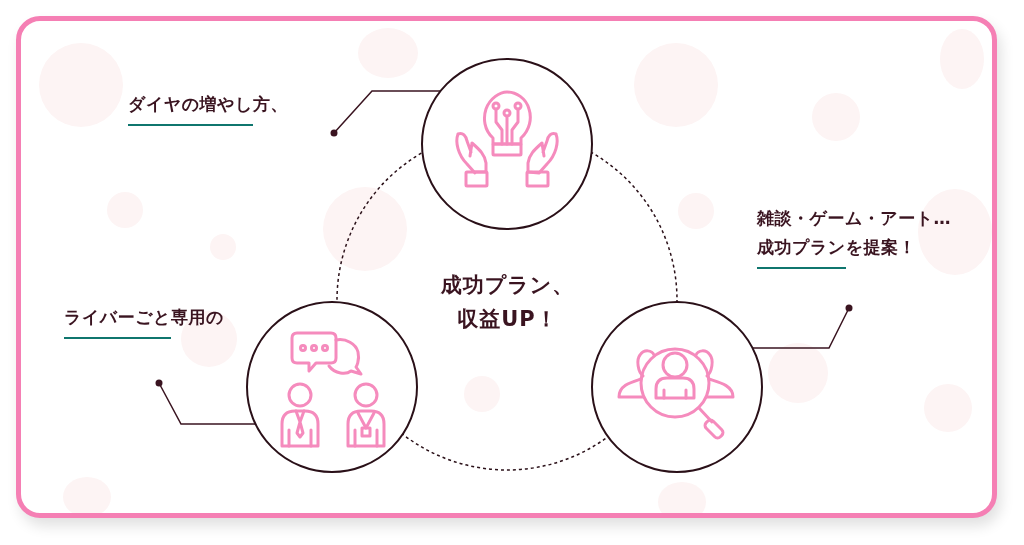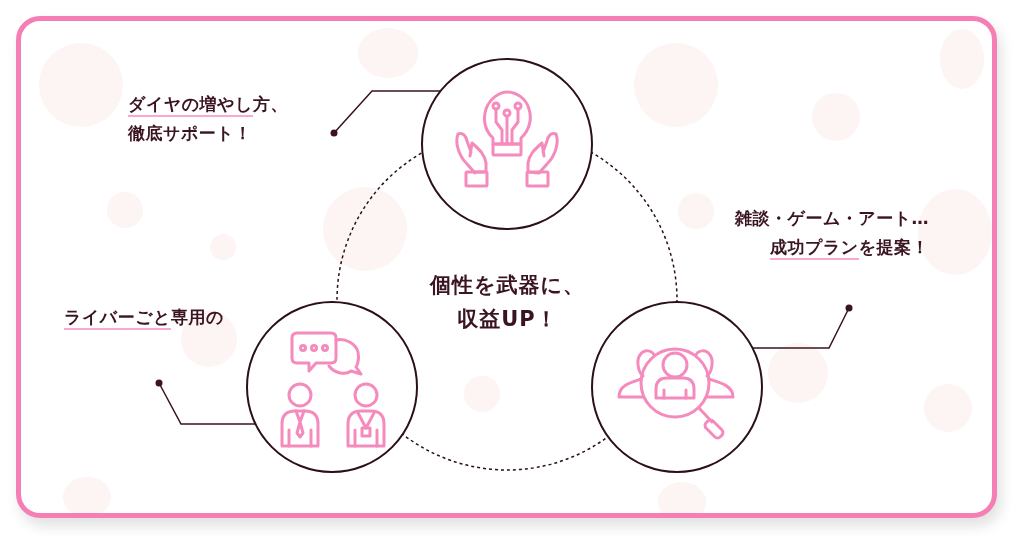--- a/index.html
+++ b/index.html
@@ -12,21 +12,21 @@
     border:5px solid #f57fb4; border-radius:24px; background:#ffffff;
     box-shadow: 4px 8px 14px rgba(0,0,0,0.12);
     overflow:hidden;
   }
   .dot-bg { position:absolute; border-radius:50%; background:#fdf4f4; }
   svg.diagram { position:absolute; left:0; top:0; }
   .label {
     position:absolute; color:#3a1420; font-weight:bold; font-size:17px; line-height:29px;
     letter-spacing:0.5px; white-space:nowrap;
   }
-  .label .u { border-bottom:2px solid #f9a8d4; padding-bottom:1px; }
+  .label .u { border-bottom:2px solid #0f766e; padding-bottom:10px; }
   .center-text {
     position:absolute; left:395px; top:268px; width:225px; text-align:center;
     color:#3a1420; font-weight:bold; font-size:21px; line-height:34px; letter-spacing:1px;
   }
 </style>
 </head>
 <body>
 
 <div class="card">
 
@@ -120,28 +120,27 @@
     <path d="M707,376 C712,372 714,360 710,355 C706,349 698,350 696,355"></path>
     <path d="M709,379 C718,382 733,385 733,397 L707,397"></path>
 
     <path d="M699,408 L712,422"></path>
     <rect x="709" y="419" width="10" height="20" rx="4" transform="rotate(-45 714 429)"></rect>
   </g>
 </svg>
 
 <div class="label" style="left:128px;top:90px;">
   <div><span class="u">ダイヤの増やし</span><span>方、</span></div>
-  <div>徹底サポート！</div>
 </div>
 
-<div class="label" style="left:735px;top:204px;text-align:right;">
+<div class="label" style="left:757px;top:204px;">
   <div>雑談・ゲーム・アート…</div>
   <div><span class="u">成功プラン</span><span>を提案！</span></div>
 </div>
 
 <div class="label" style="left:64px;top:303px;">
   <div><span class="u">ライバーごと</span><span>専用の</span></div>
 </div>
 
 <div class="center-text">
-  <div>個性を武器に、</div>
+  <div>成功プラン、</div>
   <div>収益UP！</div>
 </div>
 
 </body></html>

